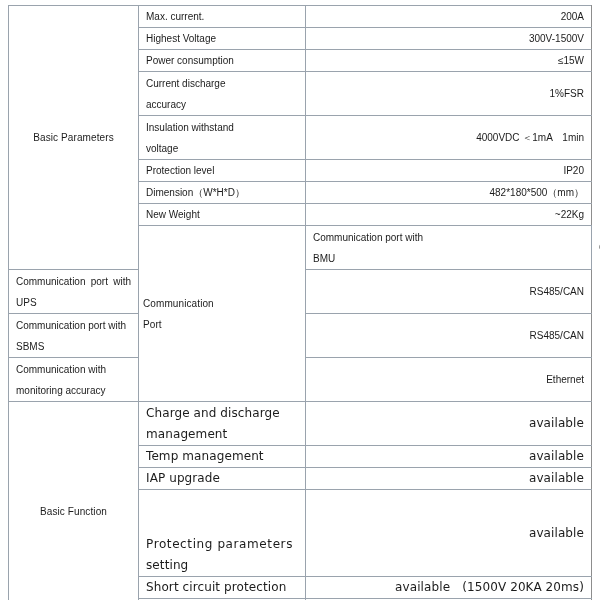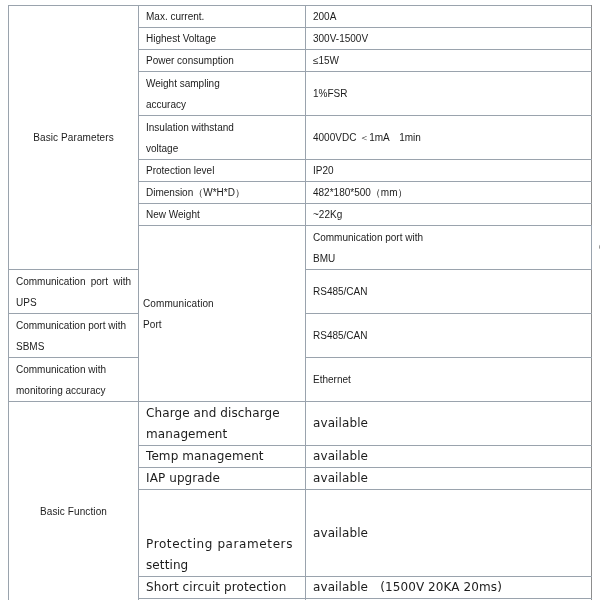--- a/index.html
+++ b/index.html
@@ -60,21 +60,21 @@
     padding-left: 4px;
   }
   td.group.left-al .gl { text-align: left; }
 
   td.item {
     background: #c3d4e8;
     text-align: left;
   }
   td.value {
     background: #ffffff;
-    text-align: left;
+    text-align: right;
   }
 
   
   td.item.justify {
     text-align: justify;
     text-align-last: left;
   }
   td.item.justify .l1 {
     display: block;
     text-align: justify;
@@ -127,21 +127,21 @@
 
       <tr style="height: 22px;">
         <td class="item">
           <span class="l1">Power consumption</span>
         </td>
         <td class="value">≤15W</td>
       </tr>
 
       <tr style="height: 44px;">
         <td class="item">
-          <span class="l1">Weight sampling</span>
+          <span class="l1">Current discharge</span>
           <span class="l2">accuracy</span>
         </td>
         <td class="value">1%FSR</td>
       </tr>
 
       <tr style="height: 44px;">
         <td class="item">
           <span class="l1">Insulation withstand</span>
           <span class="l2">voltage</span>
         </td>

